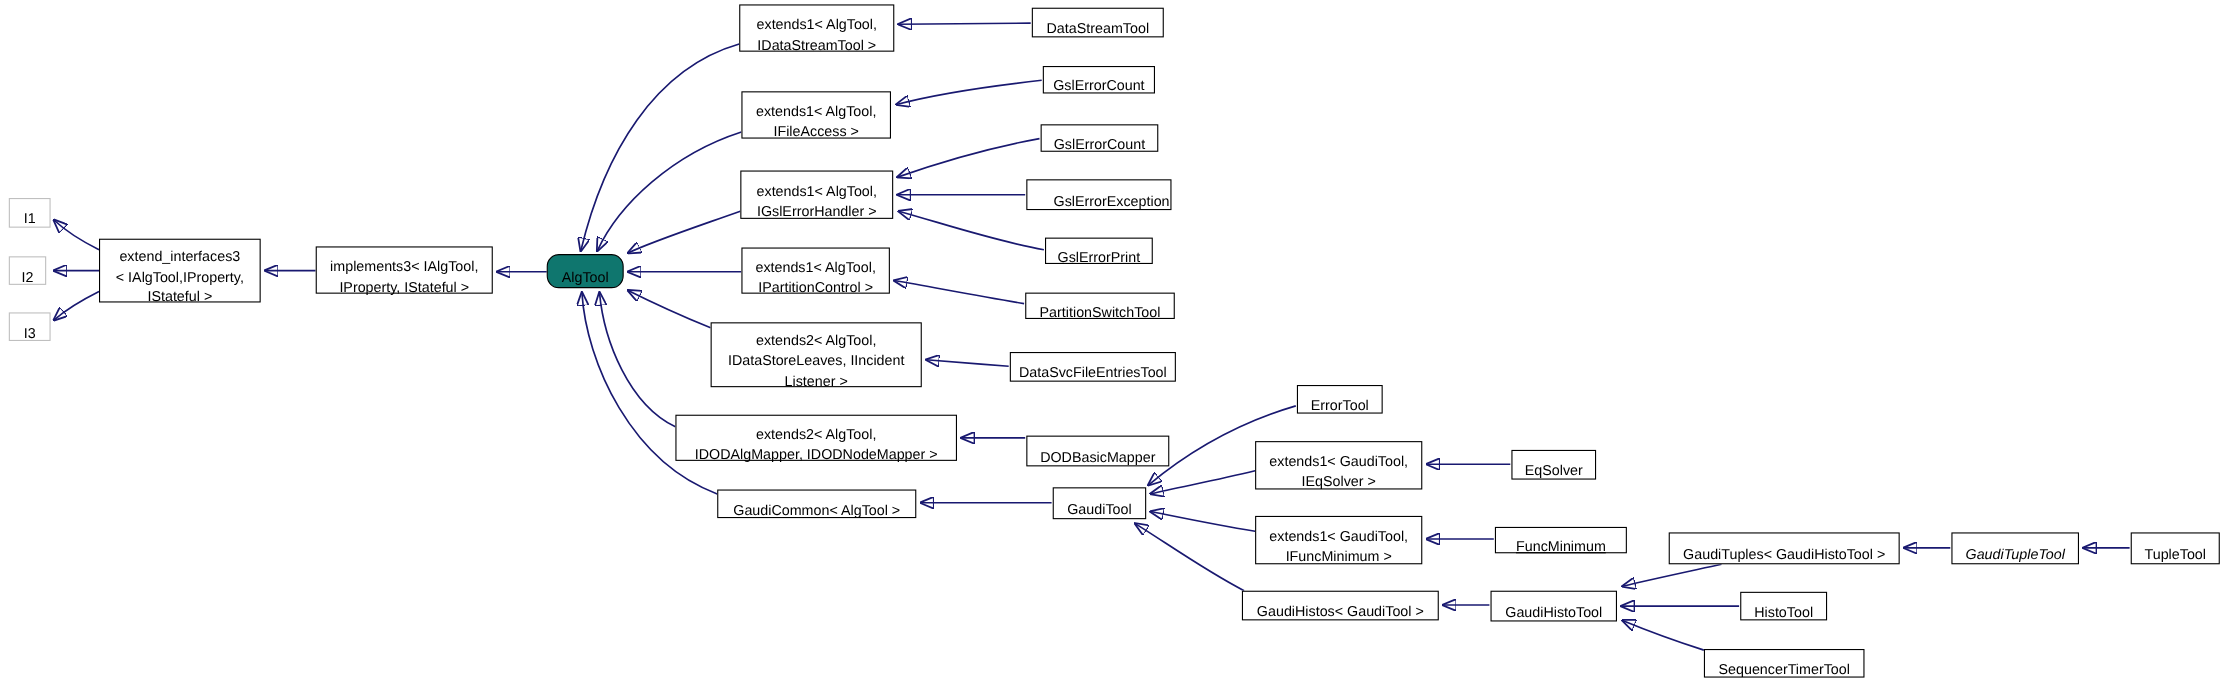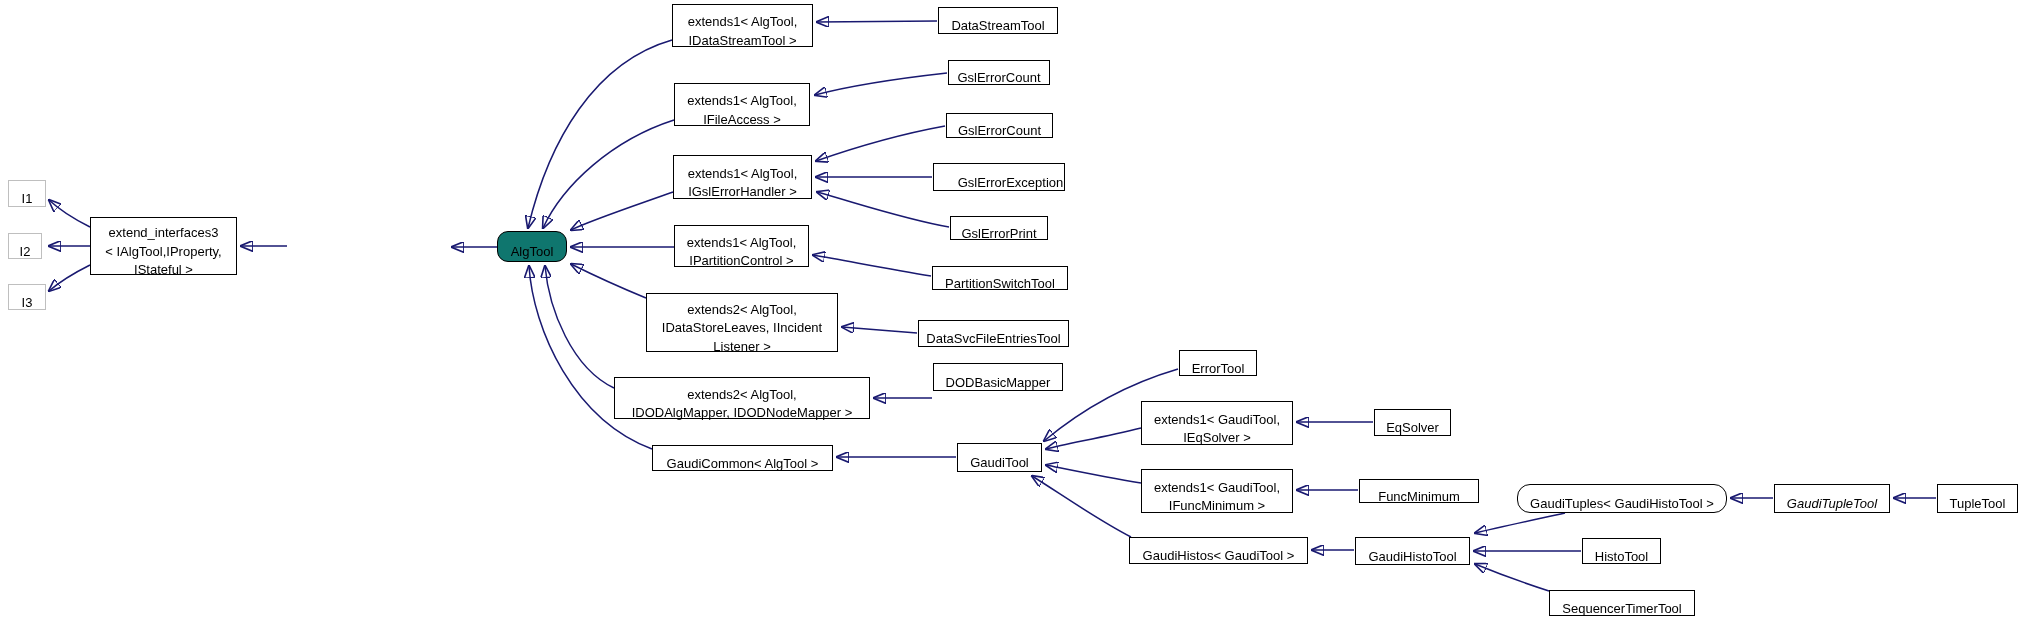--- a/index.html
+++ b/index.html
@@ -77,20 +77,24 @@
     </div>
   <div class="node node--external" style="left:8px;top:284px;width:38px;height:26px;">
       <span class="lbl">I3</span>
     </div>
 
   <div class="node" style="left:90px;top:217px;width:147px;height:58px;">
       <span class="lbl">extend_interfaces3
 &lt; IAlgTool,IProperty,
 IStateful &gt;</span>
     </div>
+  <div class="node" style="left:287px;top:224px;width:161px;height:43px;">
+      <span class="lbl">implements3&lt; IAlgTool,
+IProperty, IStateful &gt;</span>
+    </div>
   <div class="node node--highlight" style="left:497px;top:231px;width:70px;height:31px;">
       <span class="lbl">AlgTool</span>
     </div>
 
   <div class="node" style="left:672px;top:4px;width:141px;height:43px;">
       <span class="lbl">extends1&lt; AlgTool,
 IDataStreamTool &gt;</span>
     </div>
   <div class="node" style="left:938px;top:7px;width:120px;height:27px;">
       <span class="lbl">DataStreamTool</span>
@@ -132,21 +136,21 @@
 Listener &gt;</span>
     </div>
   <div class="node" style="left:918px;top:320px;width:151px;height:27px;">
       <span class="lbl">DataSvcFileEntriesTool</span>
     </div>
 
   <div class="node" style="left:614px;top:377px;width:256px;height:42px;">
       <span class="lbl">extends2&lt; AlgTool,
 IDODAlgMapper, IDODNodeMapper &gt;</span>
     </div>
-  <div class="node" style="left:933px;top:363px;width:130px;height:28px;">
+  <div class="node" style="left:933px;top:396px;width:130px;height:28px;">
       <span class="lbl">DODBasicMapper</span>
     </div>
 
   <div class="node" style="left:652px;top:445px;width:181px;height:26px;">
       <span class="lbl">GaudiCommon&lt; AlgTool &gt;</span>
     </div>
   <div class="node" style="left:957px;top:443px;width:85px;height:29px;">
       <span class="lbl">GaudiTool</span>
     </div>
 
@@ -168,21 +172,21 @@
       <span class="lbl">FuncMinimum</span>
     </div>
 
   <div class="node" style="left:1129px;top:537px;width:179px;height:27px;">
       <span class="lbl">GaudiHistos&lt; GaudiTool &gt;</span>
     </div>
   <div class="node" style="left:1355px;top:537px;width:115px;height:28px;">
       <span class="lbl">GaudiHistoTool</span>
     </div>
 
-  <div class="node" style="left:1517px;top:484px;width:210px;height:29px;border-radius:13px;">
+  <div class="node" style="left:1517px;top:484px;width:210px;height:29px;">
       <span class="lbl">GaudiTuples&lt; GaudiHistoTool &gt;</span>
     </div>
   <div class="node" style="left:1774px;top:484px;width:116px;height:29px;font-style:italic;">
       <span class="lbl">GaudiTupleTool</span>
     </div>
   <div class="node" style="left:1937px;top:484px;width:81px;height:29px;">
       <span class="lbl">TupleTool</span>
     </div>
   <div class="node" style="left:1582px;top:538px;width:79px;height:26px;">
       <span class="lbl">HistoTool</span>

